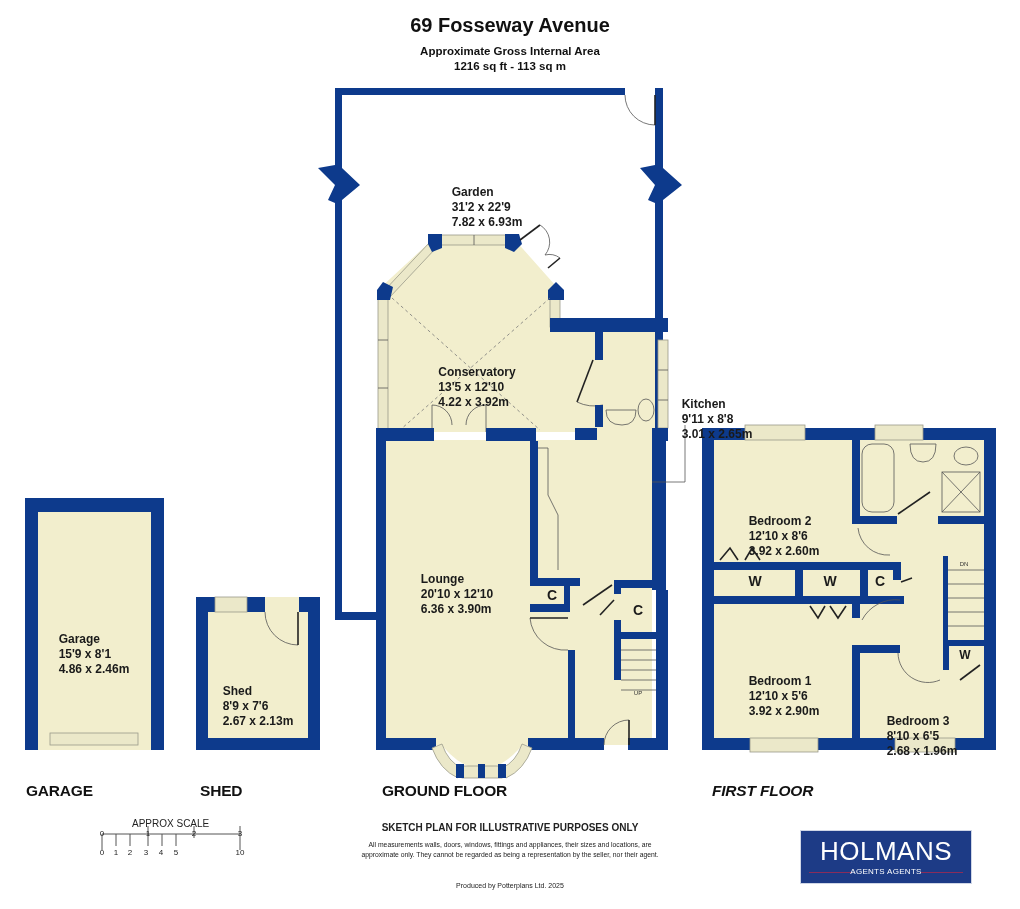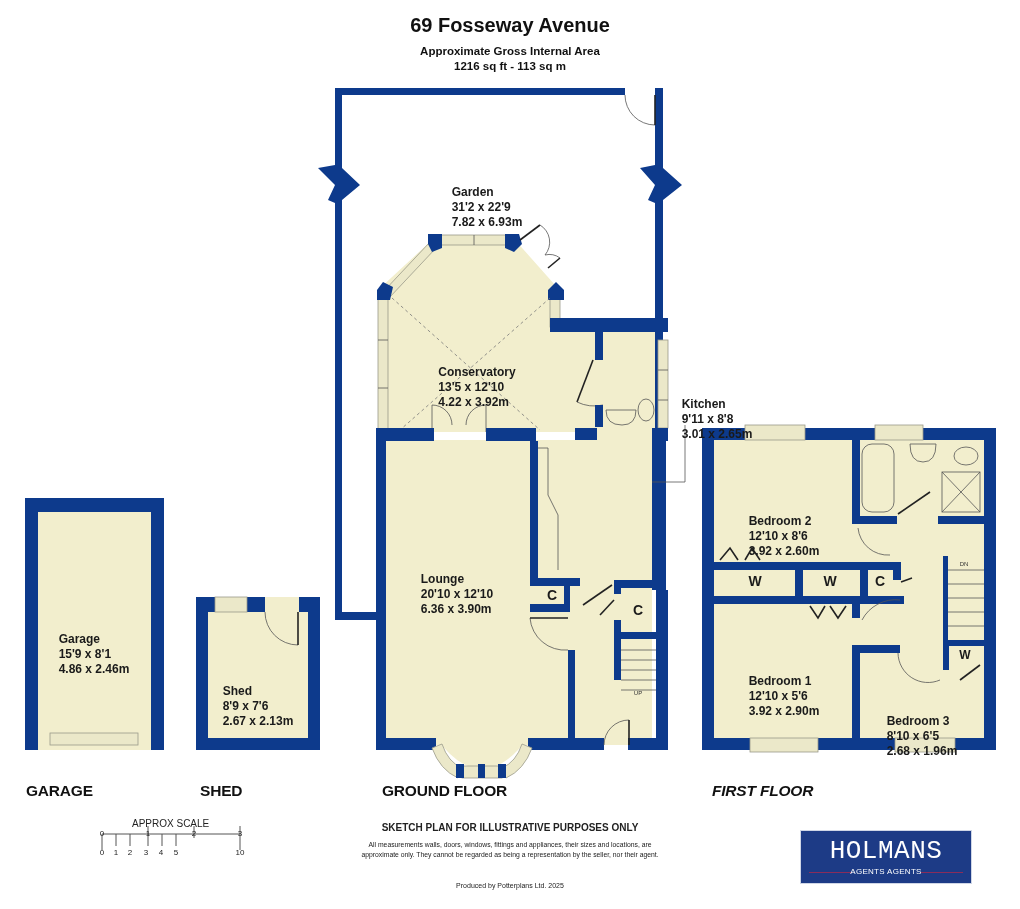--- a/index.html
+++ b/index.html
@@ -13,21 +13,21 @@
   .small-label { position: absolute; font-size: 14px; font-weight: bold; color: #1a1a1a; transform: translate(-50%, -50%); }
   .tiny { position: absolute; font-size: 6px; color: #333; transform: translate(-50%, -50%); }
   .floor-label { position: absolute; top: 782px; font-size: 15.5px; font-weight: bold; letter-spacing: -0.2px; }
   .scale-title { position: absolute; left: 132px; top: 818px; font-size: 10px; color: #222; }
   .scale-num { position: absolute; font-size: 8px; color: #222; transform: translateX(-50%); }
   .disclaimer { position: absolute; left: 360px; width: 300px; text-align: center; color: #222; }
   .disclaimer .head { position: absolute; top: 822px; width: 300px; font-size: 10px; font-weight: bold; }
   .disclaimer .body { position: absolute; top: 840px; width: 300px; font-size: 6.8px; line-height: 9.5px; }
   .disclaimer .prod { position: absolute; top: 882px; width: 300px; font-size: 7px; }
   .logo { position: absolute; left: 800px; top: 830px; width: 172px; height: 54px; background: #1d3b86; border: 1px solid #cfd6e6; box-sizing: border-box; }
-  .logo .brand { position: absolute; left: 0; width: 100%; top: 5px; text-align: center; color: #fff; font-family: Liberation Mono, monospace; font-size: 26px; letter-spacing: 0.5px; }
+  .logo .brand { position: absolute; left: 0; width: 100%; top: 5px; text-align: center; color: #fff; font-family: Liberation Sans, sans-serif; font-size: 26px; letter-spacing: 0.5px; }
   .logo .sub { position: absolute; left: 0; width: 100%; top: 36px; text-align: center; color: #fff; font-size: 8px; letter-spacing: 0.3px; }
   .logo .line-l, .logo .line-r { position: absolute; top: 41px; height: 1px; background: #8a2c5a; width: 42px; }
   .logo .line-l { left: 8px; } .logo .line-r { right: 8px; }
 </style>
 </head>
 <body>
 
 <div class="abs title">69 Fosseway Avenue</div>
 <div class="abs subtitle">
   <div>Approximate Gross Internal Area</div>

